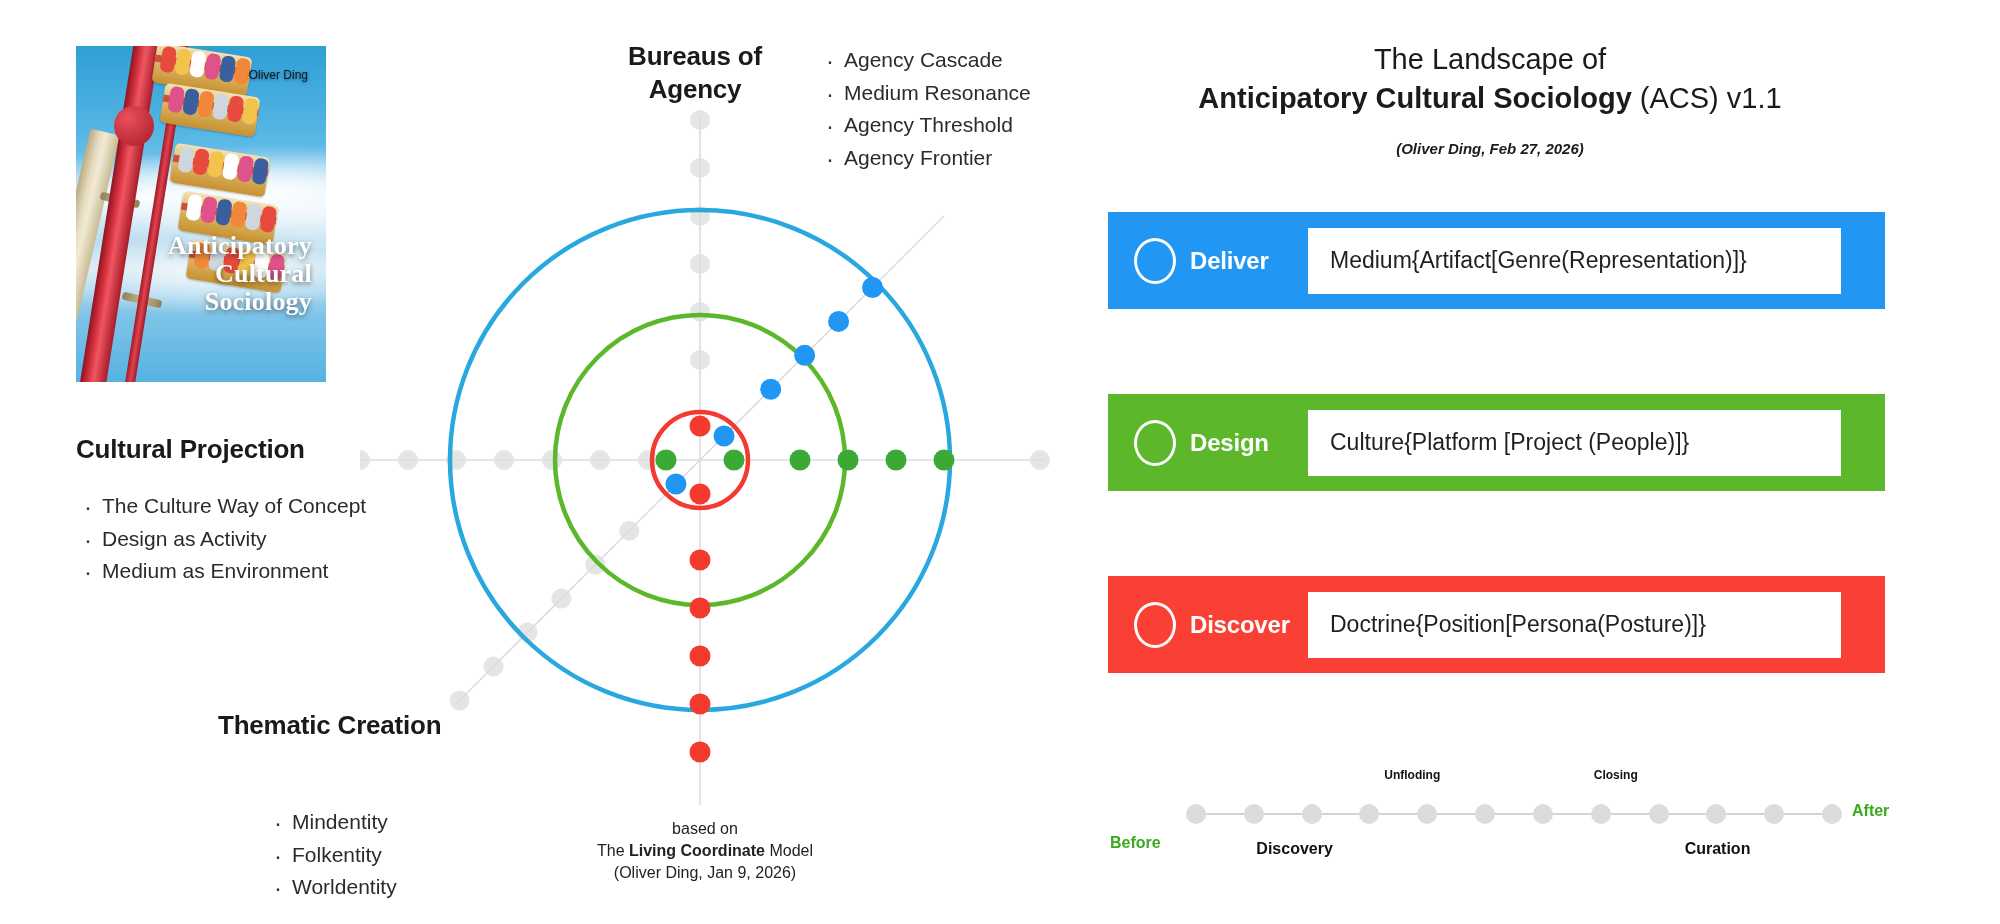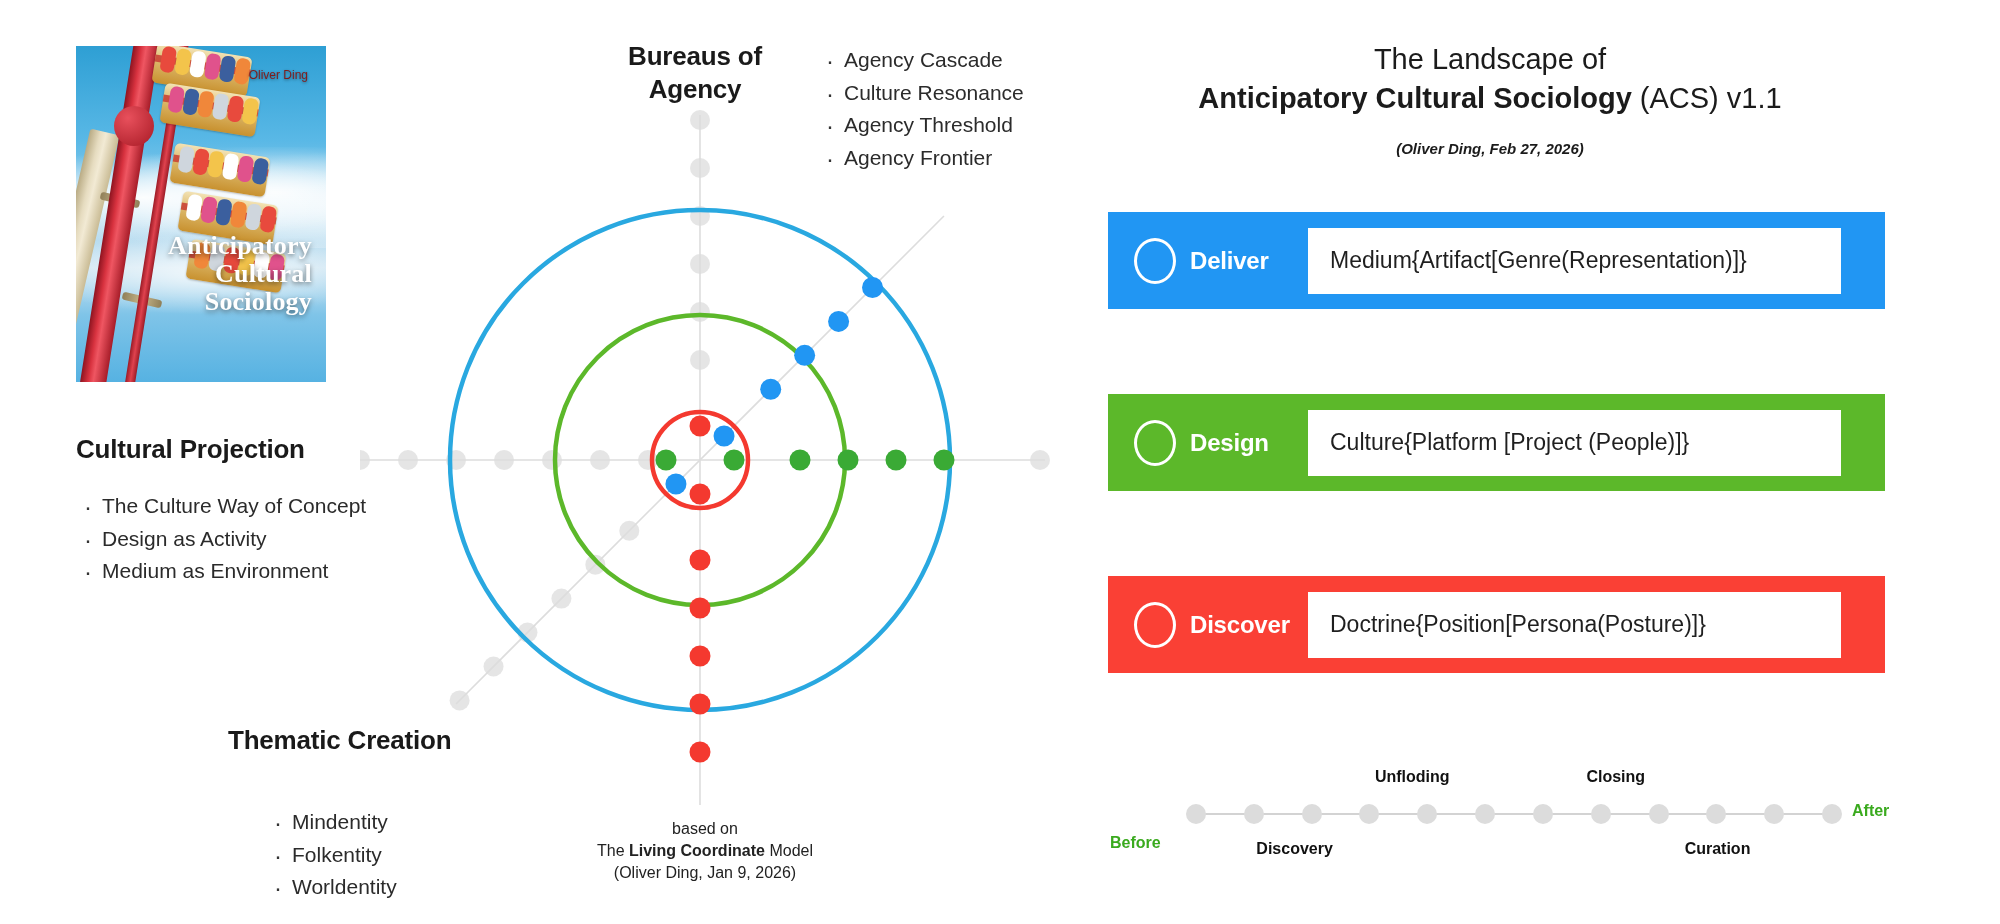--- a/index.html
+++ b/index.html
@@ -45,21 +45,21 @@
     box-shadow:0 1px 2px rgba(0,0,0,.25);}
   .car .seatbar{position:absolute;left:0;top:12px;width:100%;height:7px;background:rgba(200,60,50,.85);}
   .rider{position:absolute;top:2px;width:14px;height:26px;border-radius:6px;}
   .coverTitle{
     position:absolute;right:14px;bottom:66px;width:215px;text-align:right;
     font-family:"Liberation Serif","DejaVu Serif",serif;font-weight:700;
     font-size:26px;line-height:1.08;color:#ffffff;
     text-shadow:0 2px 5px rgba(0,0,0,.5);letter-spacing:.2px;
   }
   .coverAuthor{
-    position:absolute;right:18px;top:22px;font-size:12px;color:#7f1d1d;
+    position:absolute;right:18px;top:22px;font-size:12px;color:#0f172a;
     font-family:"Liberation Sans",sans-serif;text-shadow:0 1px 3px rgba(0,0,0,.45);
   }
 
   
   .blkTitle{
     position:absolute;font-weight:700;font-size:26px;color:#1a1a1a;letter-spacing:-.2px;
   }
   .bullets{position:absolute;font-size:21px;color:#2b2b2b;line-height:1.55;}
   .bullets li{list-style:none;position:relative;padding-left:26px;white-space:nowrap;}
   .bullets li:before{content:"\00b7";position:absolute;left:8px;top:-2px;font-size:24px;color:#333;}
@@ -101,21 +101,21 @@
   }
   #band-deliver{top:212px;background:#2196f3;}
   #band-design{top:394px;background:#5cb82a;}
   #band-discover{top:576px;background:#fa4035;}
 
   
   .tl{position:absolute;left:1110px;top:760px;width:800px;height:130px;}
   .tlline{position:absolute;left:78px;top:53px;width:650px;height:2px;background:#d3d3d3;}
   .tldot{position:absolute;top:44px;width:20px;height:20px;border-radius:50%;background:#dcdcdc;}
   .tlend{position:absolute;top:42px;font-weight:700;font-size:16px;color:#3aaa1e;}
-  .tlabove{position:absolute;font-weight:700;font-size:16px;color:#111;}
+  .tlabove{position:absolute;font-weight:700;font-size:12px;color:#111;}
   .tlbelow{position:absolute;font-weight:700;font-size:16px;color:#111;}
 </style>
 </head>
 <body>
 
 <div class="canvas">
 
   <div class="book">
     <div class="sky"></div>
     <div class="cloudA"></div>
@@ -181,34 +181,34 @@
     </div>
   </div>
 
   <div class="blkTitle" style="left:76px;top:434px;">Cultural Projection</div>
   <ul class="bullets" style="left:76px;top:490px;" id="cp-list">
       <li>The Culture Way of Concept</li>
       <li>Design as Activity</li>
       <li>Medium as Environment</li>
     </ul>
 
-  <div class="blkTitle" style="left:228px;top:710px;margin-top:15px;">Thematic Creation</div>
+  <div class="blkTitle" style="left:218px;top:710px;">Thematic Creation</div>
   <ul class="bullets" style="left:266px;top:806px;" id="tc-list">
       <li>Mindentity</li>
       <li>Folkentity</li>
       <li>Worldentity</li>
     </ul>
 
   <div class="blkTitle" style="left:600px;top:40px;width:190px;text-align:center;line-height:1.25;">
     <div>Bureaus of</div>
     <div>Agency</div>
   </div>
   <ul class="bullets" style="left:818px;top:44px;" id="ag-list">
       <li>Agency Cascade</li>
-      <li>Culture Resonance</li>
+      <li>Medium Resonance</li>
       <li>Agency Threshold</li>
       <li>Agency Frontier</li>
     </ul>
 
   <div class="diagram">
     <svg id="coord-svg" width="690" height="720" viewBox="0 0 690 720">
         <line x1="-5" y1="360" x2="685" y2="360" stroke="#dddddd" stroke-width="1.6"></line>
         <line x1="340" y1="705" x2="340" y2="15" stroke="#dddddd" stroke-width="1.6"></line>
         <line x1="96.0481604906411" y1="603.9518395093589" x2="583.9518395093589" y2="116.04816049064112" stroke="#dddddd" stroke-width="1.6"></line>
         <circle cx="0" cy="360" r="10" fill="#dcdcdc" opacity="0.75"></circle>

